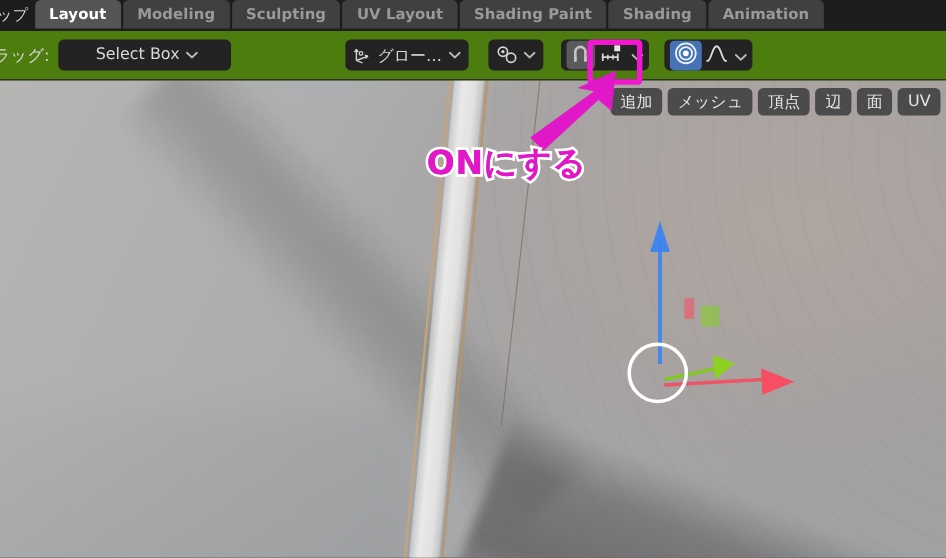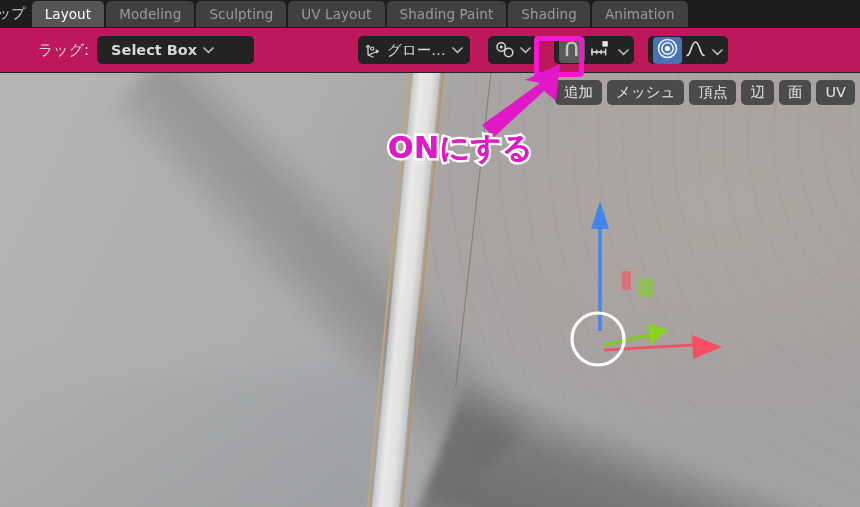--- a/index.html
+++ b/index.html
@@ -23,21 +23,21 @@
     display: flex; align-items: flex-end;
     z-index: 30;
   }
   .topbar-leftlabel {
     color: #d6d6d6;
     font-size: 14px;
     padding: 0 6px 5px 0;
     margin-left: -3px;
     white-space: nowrap;
   }
-  .tabs { display: flex; align-items: center; height: 28px; }
+  .tabs { display: flex; align-items: flex-start; height: 28px; font-weight: bold; }
   .tab {
     height: 26px;
     display: flex; align-items: center;
     padding: 0 13px;
     font-size: 13.5px;
     color: #9a9a9a;
     background: #404040;
     border-radius: 5px 5px 0 0;
     margin-right: 2px;
     white-space: nowrap;
@@ -45,44 +45,43 @@
   }
   .tab.active {
     background: #555555;
     color: #ffffff;
   }
 
   
   .toolrow {
     position: absolute; left: 0; top: 28px;
     width: 860px; height: 45px;
-    background: #be185d;
+    background: #4d7c0f;
     display: flex; align-items: center;
     z-index: 28;
     border-bottom: 1px solid #232323;
-    padding-left: 44px;
   }
   .drag-label {
     color: #d8d8d8;
     font-size: 15px;
     margin-left: -6px;
     padding-right: 8px;
     white-space: nowrap;
   }
   .ctrl {
     background: #232323;
     border-radius: 5px;
     height: 28px;
     display: flex; align-items: center;
     color: #d8d8d8;
     font-size: 14.5px;
     padding: 0 8px;
     white-space: nowrap;
   }
-  .ctrl.selectbox { width: 157px; justify-content: flex-start; padding: 0 10px 0 14px; font-weight: bold; }
+  .ctrl.selectbox { width: 157px; justify-content: center; padding: 0 10px 0 14px; }
   .ctrl .caret { font-size: 11px; color: #b9b9b9; margin-left: 6px; }
   .grp {
     background: #232323;
     border-radius: 5px;
     height: 28px;
     display: flex; align-items: center;
     padding: 0 5px;
     gap: 2px;
   }
   .icobtn {

